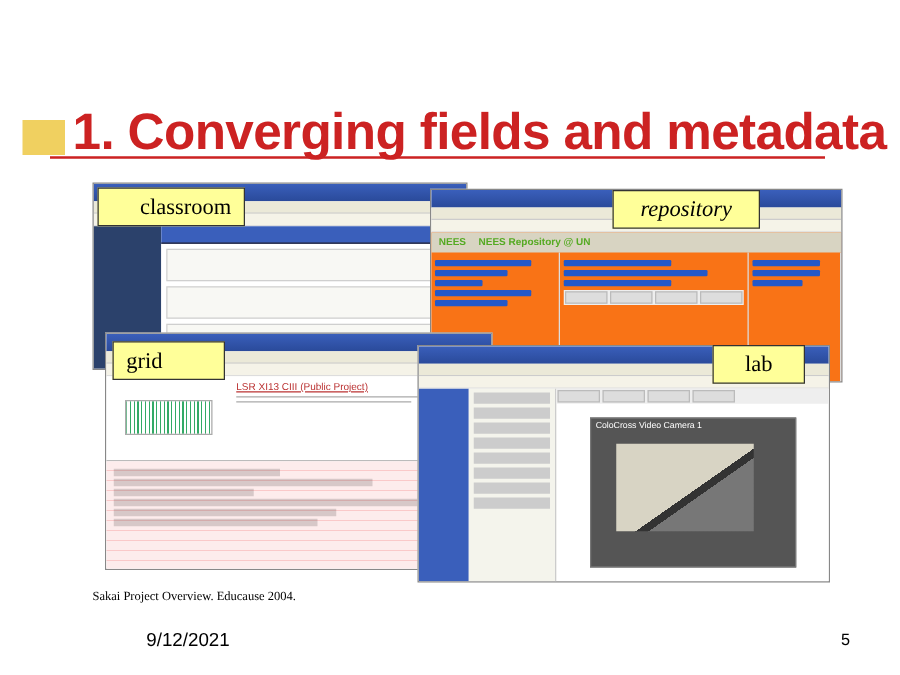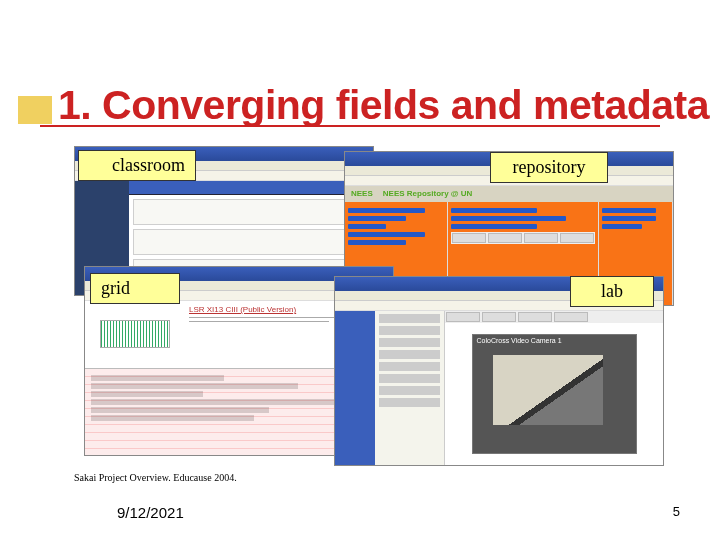--- a/index.html
+++ b/index.html
@@ -48,23 +48,23 @@
   .nav-item { height: 9px; margin: 3px 4px; background: #ccc; }
   .b4-main { flex: 1; display:flex; flex-direction:column; }
   .b4-tabs { height: 12px; background: #eee; display:flex; gap:2px; padding:1px; }
   .b4-vid-wrap { flex:1; display:flex; align-items:center; justify-content:center; }
   .b4-vid { width: 165px; height: 120px; background: #555; border: 1px solid #777; position:relative;}
   .b4-vid::after { content:""; position:absolute; left:20px; top:20px; width:110px; height:70px; background: linear-gradient(145deg,#d8d4c4 0 55%, #333 55% 60%, #777 60%); }
   .b4-cap { position:absolute; top:2px; left:4px; font-size:7px; color:#fff; }
   
   .ylabel { position: absolute; background: #ffff99; border: 1px solid #333; padding: 4px 10px; font-size: 18px; font-family: "Times New Roman", serif; z-index: 50; }
   .ylabel.l1 { left: 78px; top: 150px; width: 118px; text-align:right;}
-  .ylabel.l2 { left: 490px; top: 152px; width: 118px; text-align:center;}
+  .ylabel.l2 { left: 490px; top: 152px; width: 118px; text-align:center;font-style:italic;}
   .ylabel.l3 { left: 90px; top: 273px; width: 90px; text-align:left;}
-  .ylabel.l4 { left: 570px; top: 276px; width: 84px; text-align:center;}
+  .ylabel.l4 { left: 570px; top: 276px; width: 74px; text-align:center;}
   
   .citation { position:absolute; left: 74px; top: 472px; font-size: 10px; font-family: "Times New Roman", serif; color:#000;}
   .date { position:absolute; left: 104px; top: 504px; font-size: 15px; margin-left: 13px; }
   .venue { position:absolute; left: 270px; top: 504px; font-size: 13px; }
   .pagenum { position:absolute; right: 40px; top: 504px; font-size: 13px; }
 </style>
 </head>
 <body>
 
 <div class="slide">
@@ -129,21 +129,21 @@
     <div class="shot s3">
       <div class="win-top"></div>
       <div class="menu-strip"></div>
       <div class="addr-strip"></div>
       <div class="body3">
         <div class="b3-top">
           <div class="b3-left">
               <div class="b3-wave"></div>
             </div>
           <div class="b3-right">
-            <div class="b3-title">LSR XI13 CIII (Public Version)</div>
+            <div class="b3-title">LSR XI13 CIII (Public Project)</div>
             <div class="b3-hr"></div>
             <div class="b3-hr" style="width:70%"></div>
           </div>
         </div>
         <div class="b3-log">
           <div class="bl" style="width:45%"></div>
           <div class="bl" style="width:70%"></div>
           <div class="bl" style="width:38%"></div>
           <div class="bl" style="width:82%"></div>
           <div class="bl" style="width:60%"></div>

